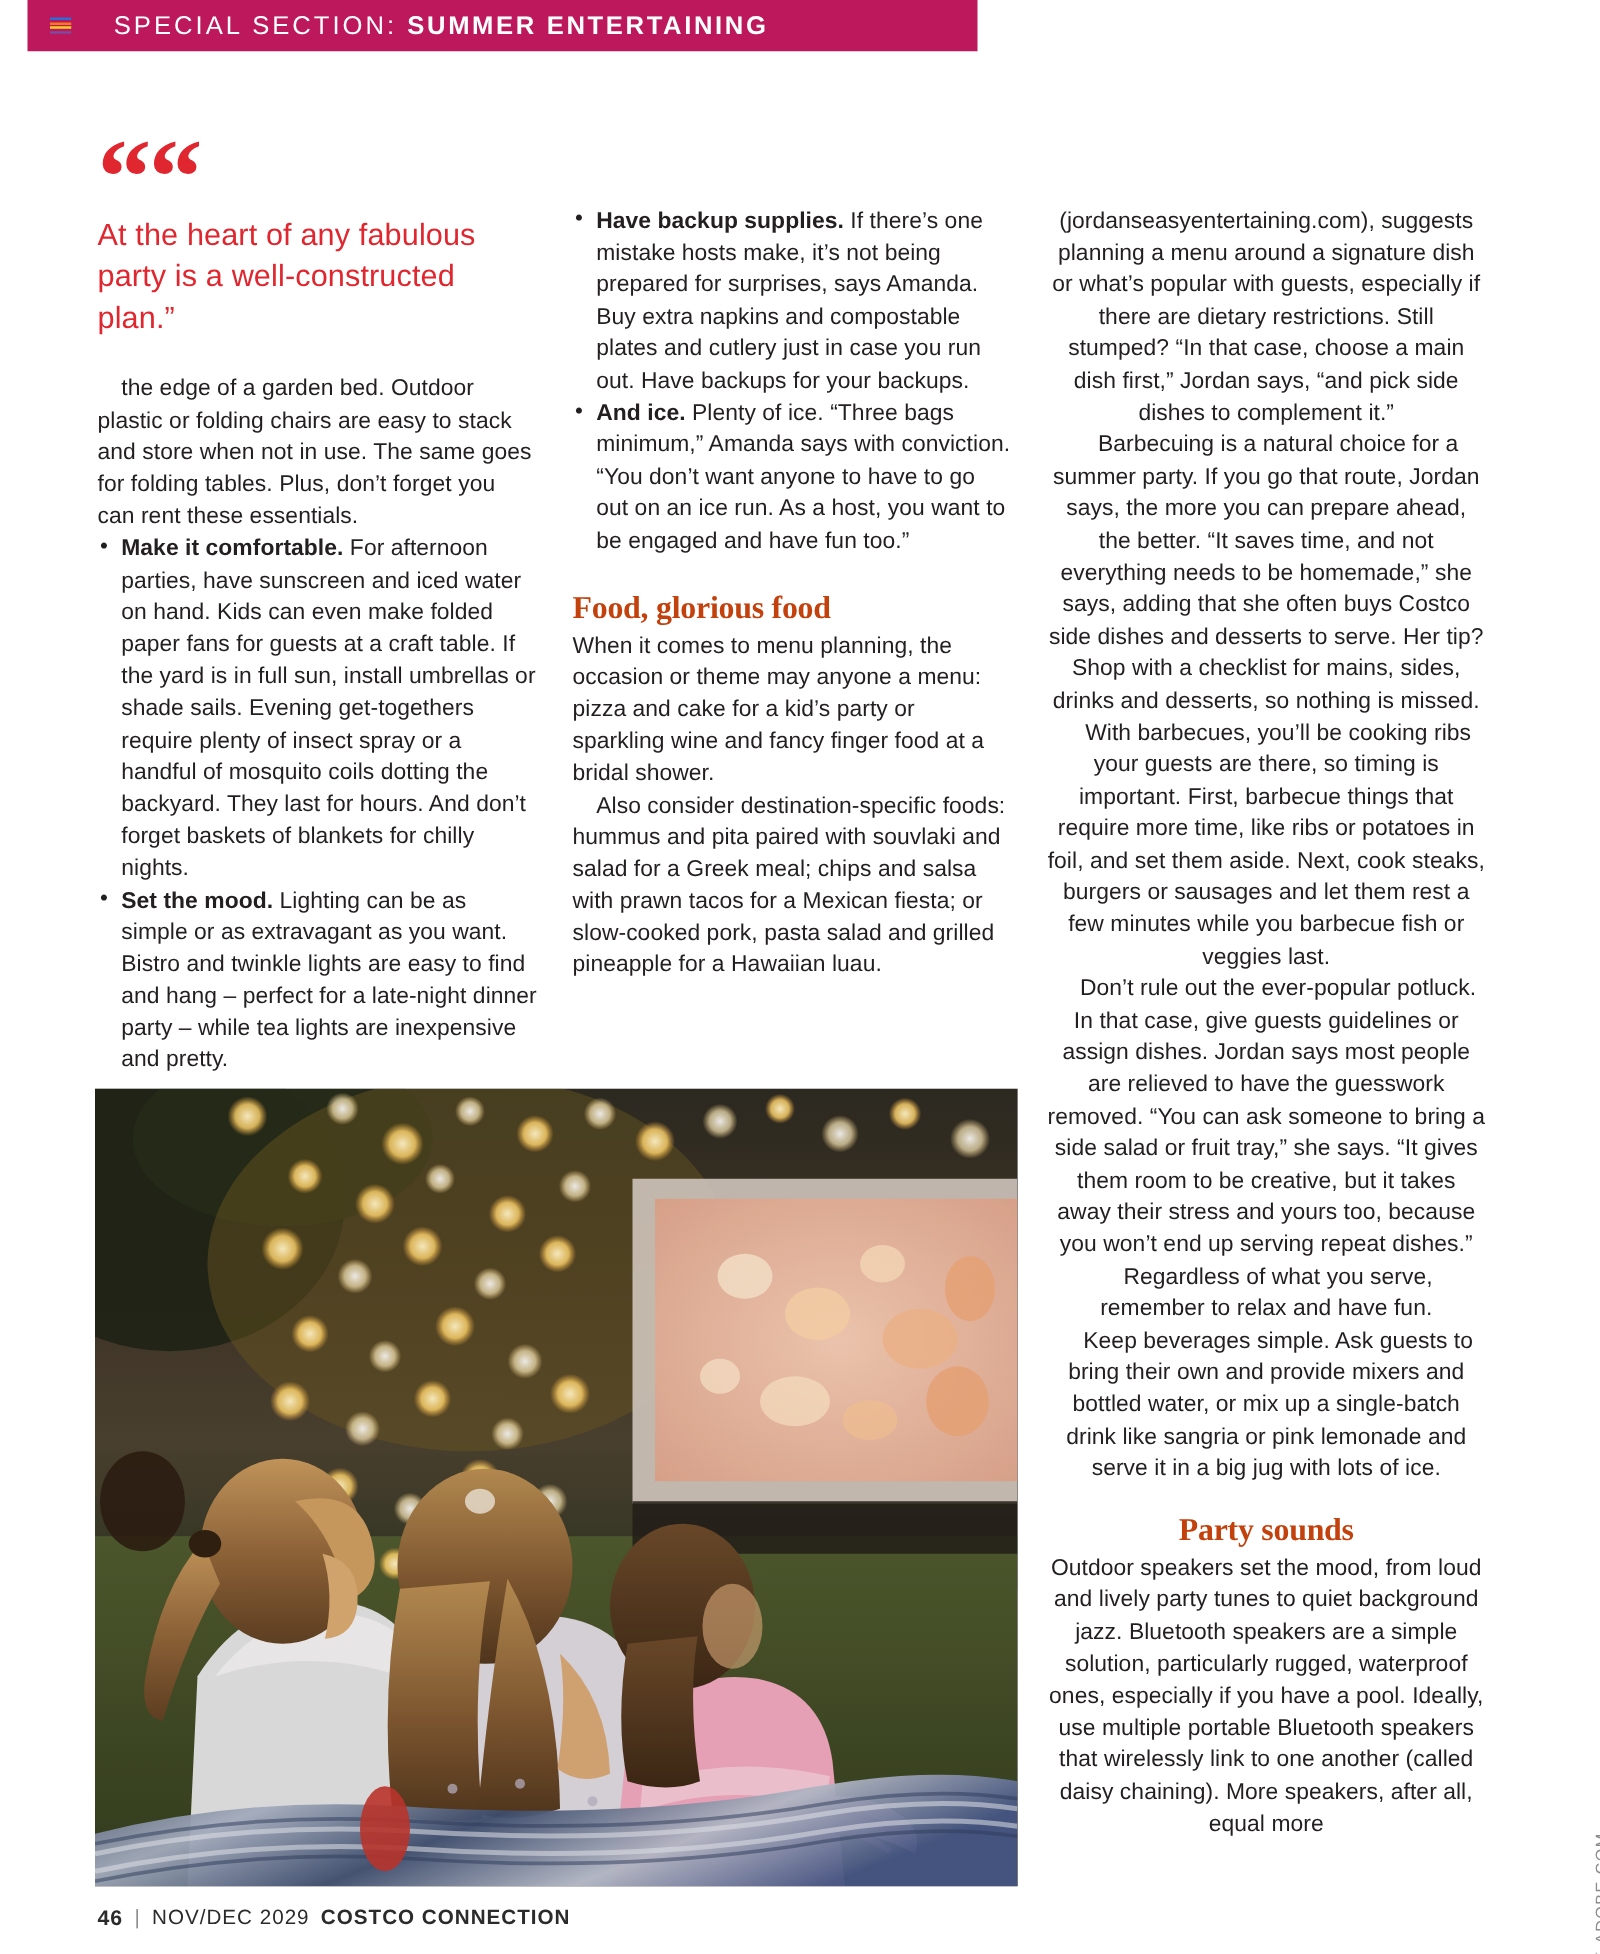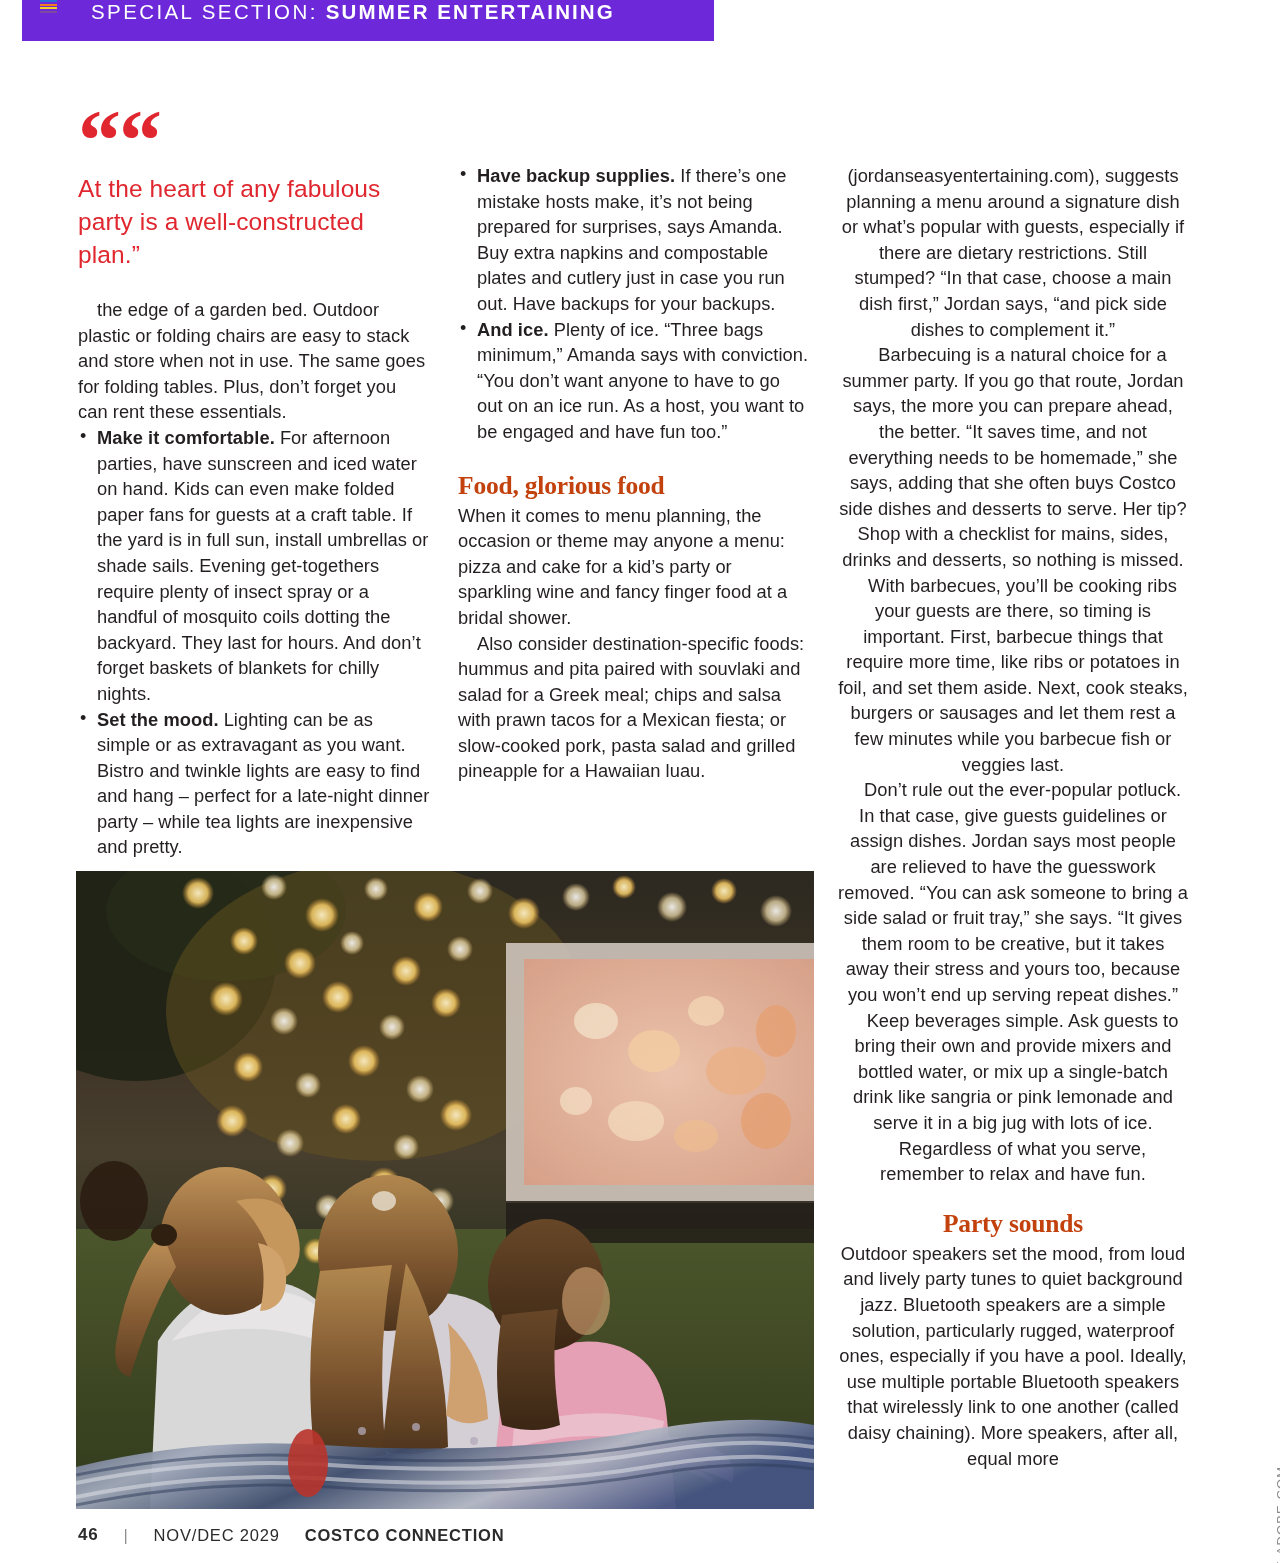--- a/index.html
+++ b/index.html
@@ -12,23 +12,24 @@
     position: relative;
     font-family: "Liberation Sans", sans-serif;
     color: #1d1d1b;
     overflow: hidden;
   }
 
   
   .banner {
     position: absolute;
     left: 22px; top: 0;
-    width: 692px; height: 41px;
-    background: #6d28d9;
+    width: 760px; height: 41px;
+    background: #be185d;
     display: flex;
+    align-items: center;
     padding-left: 18px;
   }
   .banner-logo {
     width: 17px; height: 13px;
     display: flex; flex-direction: column;
     justify-content: space-between;
     margin-right: 34px;
     flex: 0 0 auto;
   }
   .banner-logo i { display:block; height: 2px; width: 100%; }
@@ -129,21 +130,21 @@
     color: #8c8c8c;
   }
 
   
   .footer {
     position: absolute;
     left: 78px; bottom: 18px;
     font-size: 16.5px;
     letter-spacing: 0.8px;
     color: #2b2b2b;
-    display: flex; align-items: flex-end; gap: 25px;
+    display: flex; align-items: flex-start; gap: 9px;
     white-space: nowrap;
   }
   .footer .pg { font-weight: 700; font-size: 17px; }
   .footer .bar { color: #8e8e8e; font-weight: 300; }
   .footer .mag { font-weight: 700; }
 </style>
 </head>
 <body>
 
 <div class="banner">
@@ -186,22 +187,22 @@
   <h2 class="sect-head tight">Food, glorious food</h2>
   <p>When it comes to menu planning, the occasion or theme may anyone a menu: pizza and cake for a kid’s party or sparkling wine and fancy finger food at a bridal shower.</p>
   <p class="indent">Also consider destination-specific foods: hummus and pita paired with souvlaki and salad for a Greek meal; chips and salsa with prawn tacos for a Mexican fiesta; or slow-cooked pork, pasta salad and grilled pineapple for a Hawaiian luau.</p>
 </div>
 
 <div class="col" id="col3">
   <p>(jordanseasyentertaining.com), suggests planning a menu around a signature dish or what’s popular with guests, especially if there are dietary restrictions. Still stumped? “In that case, choose a main dish first,” Jordan says, “and pick side dishes to complement it.”</p>
   <p class="indent">Barbecuing is a natural choice for a summer party. If you go that route, Jordan says, the more you can prepare ahead, the better. “It saves time, and not everything needs to be homemade,” she says, adding that she often buys Costco side dishes and desserts to serve. Her tip? Shop with a checklist for mains, sides, drinks and desserts, so nothing is missed.</p>
   <p class="indent">With barbecues, you’ll be cooking ribs your guests are there, so timing is important. First, barbecue things that require more time, like ribs or potatoes in foil, and set them aside. Next, cook steaks, burgers or sausages and let them rest a few minutes while you barbecue fish or veggies last.</p>
   <p class="indent">Don’t rule out the ever-popular potluck. In that case, give guests guidelines or assign dishes. Jordan says most people are relieved to have the guesswork removed. “You can ask someone to bring a side salad or fruit tray,” she says. “It gives them room to be creative, but it takes away their stress and yours too, because you won’t end up serving repeat dishes.”</p>
+  <p class="indent">Regardless of what you serve, remember to relax and have fun.</p>
   <p class="indent">Keep beverages simple. Ask guests to bring their own and provide mixers and bottled water, or mix up a single-batch drink like sangria or pink lemonade and serve it in a big jug with lots of ice.</p>
-  <p class="indent">Regardless of what you serve, remember to relax and have fun.</p>
 
   <h2 class="sect-head">Party sounds</h2>
   <p>Outdoor speakers set the mood, from loud and lively party tunes to quiet background jazz. Bluetooth speakers are a simple solution, particularly rugged, waterproof ones, especially if you have a pool. Ideally, use multiple portable Bluetooth speakers that wirelessly link to one another (called daisy chaining). More speakers, after all, equal more</p>
 </div>
 
 <div class="photo">
   <svg viewBox="0 0 738 638" preserveAspectRatio="none">
     <defs>
       <linearGradient id="sky" x1="0" y1="0" x2="0" y2="1">
         <stop offset="0%" stop-color="#2b2a22"></stop>

